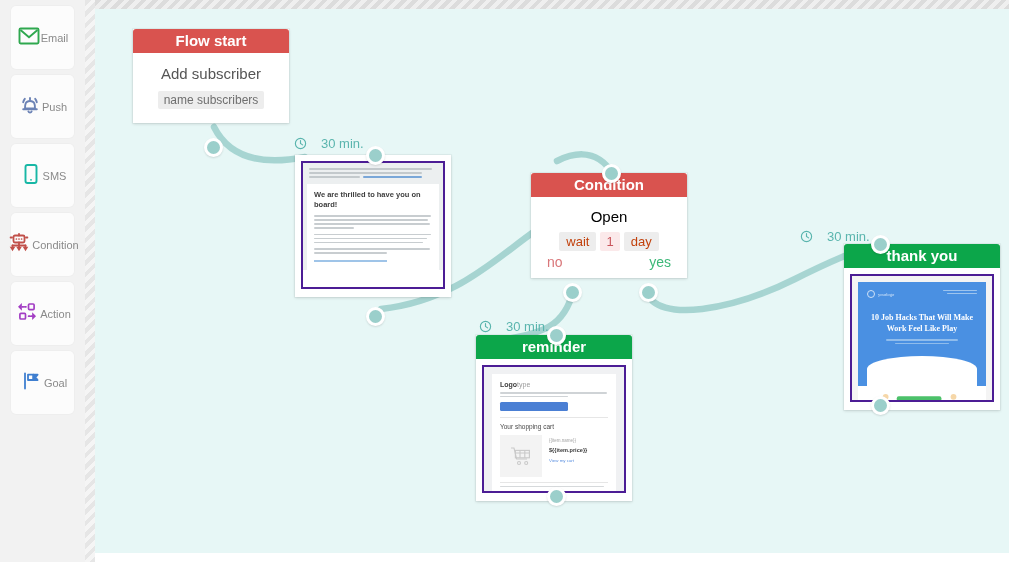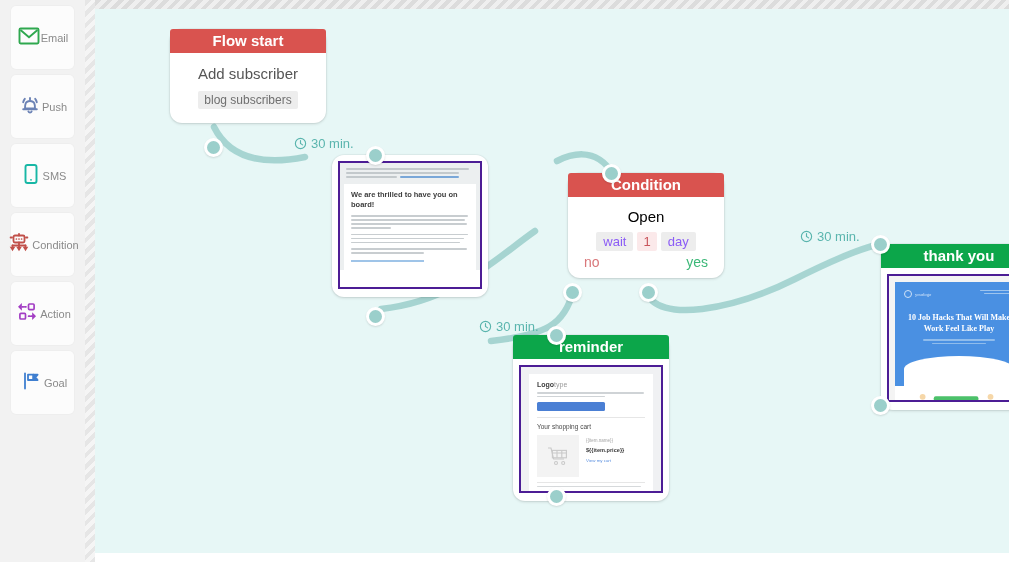--- a/index.html
+++ b/index.html
@@ -40,23 +40,22 @@
   
   .canvas{
     position:absolute;left:95px;top:9px;width:914px;height:544px;
     background:#e7f7f6;overflow:hidden;
   }
   .links{position:absolute;left:0;top:0;width:914px;height:544px;}
 
   
   .node{position:absolute;}
   .card{
-    background:#fff;border-radius:12px;
+    background:#fff;border-radius:0;
     box-shadow:0 1px 3px rgba(0,0,0,.14),0 0 0 1px rgba(0,0,0,.03);
-    margin-left:37px;
   }
   .hdr{
     height:24px;line-height:24px;text-align:center;
     color:#fff;font-size:15px;font-weight:bold;border-radius:3px 3px 0 0;
   }
   .hdr-red{background:#d9534f;}
   .hdr-green{background:#0ca64a;}
 
   
   .flowstart{width:156px;}
@@ -65,21 +64,21 @@
   .fs-pill{
     display:inline-block;background:#ededed;color:#6f6f6f;
     font-size:12px;padding:2px 6px;border-radius:2px;
   }
 
   
   .cond{width:156px;}
   .cond-body{padding:11px 8px 8px;text-align:center;}
   .cond-open{font-size:15px;color:#000000;margin-bottom:7px;}
   .cond-row{display:flex;justify-content:center;gap:4px;margin-bottom:3px;}
-  .chip{background:#ededed;color:#8b5cf6;font-size:13px;padding:2px 7px;border-radius:2px;}
+  .chip{background:#ededed;color:#c2410c;font-size:13px;padding:2px 7px;border-radius:2px;}
   .chip-num{background:#fbe9ea;color:#c9555c;padding:2px 6px;}
   .yn{display:flex;justify-content:space-between;padding:0 8px;font-size:14px;}
   .no{color:#d9777a;}
   .yes{color:#3cb878;}
 
   
   .mail{width:156px;}
   .mail-inner{padding:6px 6px 8px;}
   .preview{
     width:100%;box-sizing:border-box;background:#fff;
@@ -88,21 +87,21 @@
 
   
   .dot{
     position:absolute;width:13px;height:13px;border-radius:50%;
     background:#9bcfcb;border:3px solid #fff;box-sizing:content-box;
     box-shadow:0 1px 2px rgba(0,0,0,.12);
   }
 
   
   .delay{
-    position:absolute;display:flex;align-items:center;gap:4px;
+    position:absolute;display:flex;align-items:center;gap:14px;
     color:#5ab5ae;font-size:13px;white-space:nowrap;
   }
 
   
   .w-pre{background:#eceff0;padding:5px 6px 0;}
   .ln{height:2px;background:#c3c9cc;border-radius:1px;margin-bottom:2px;}
   .ln.b{background:#7aa7d8;}
   .w-box{background:#fff;margin:4px -2px 0;padding:6px 7px 8px;}
   .w-h{font-size:7.5px;color:#3d3d3d;line-height:10px;font-weight:bold;}
   .w-p{margin-top:5px;}
@@ -246,21 +245,21 @@
         <path d="M478,282 C470,316 450,326 396,332"></path>
         <path d="M551,282 C562,316 640,300 700,270 C740,250 770,238 786,235"></path>
       </g>
     </svg>
 
     <div class="node" style="left:38px;top:20px;">
       <div class="card flowstart">
         <div class="hdr hdr-red">Flow start</div>
         <div class="fs-body">
           <div class="fs-title">Add subscriber</div>
-          <span class="fs-pill">blog subscribers</span>
+          <span class="fs-pill">name subscribers</span>
         </div>
       </div>
       <div class="dot" style="left:71px;top:109px;"></div>
     </div>
 
     <div class="delay" style="left:199px;top:127px;">
       <svg width="13" height="13" viewBox="0 0 16 16" fill="none" stroke="#5ab5ae" stroke-width="1.4">
         <circle cx="8" cy="8" r="6.3"></circle>
           <path d="M8 4.4V8l2.6 1.7" stroke-linecap="round"></path>
       </svg>

